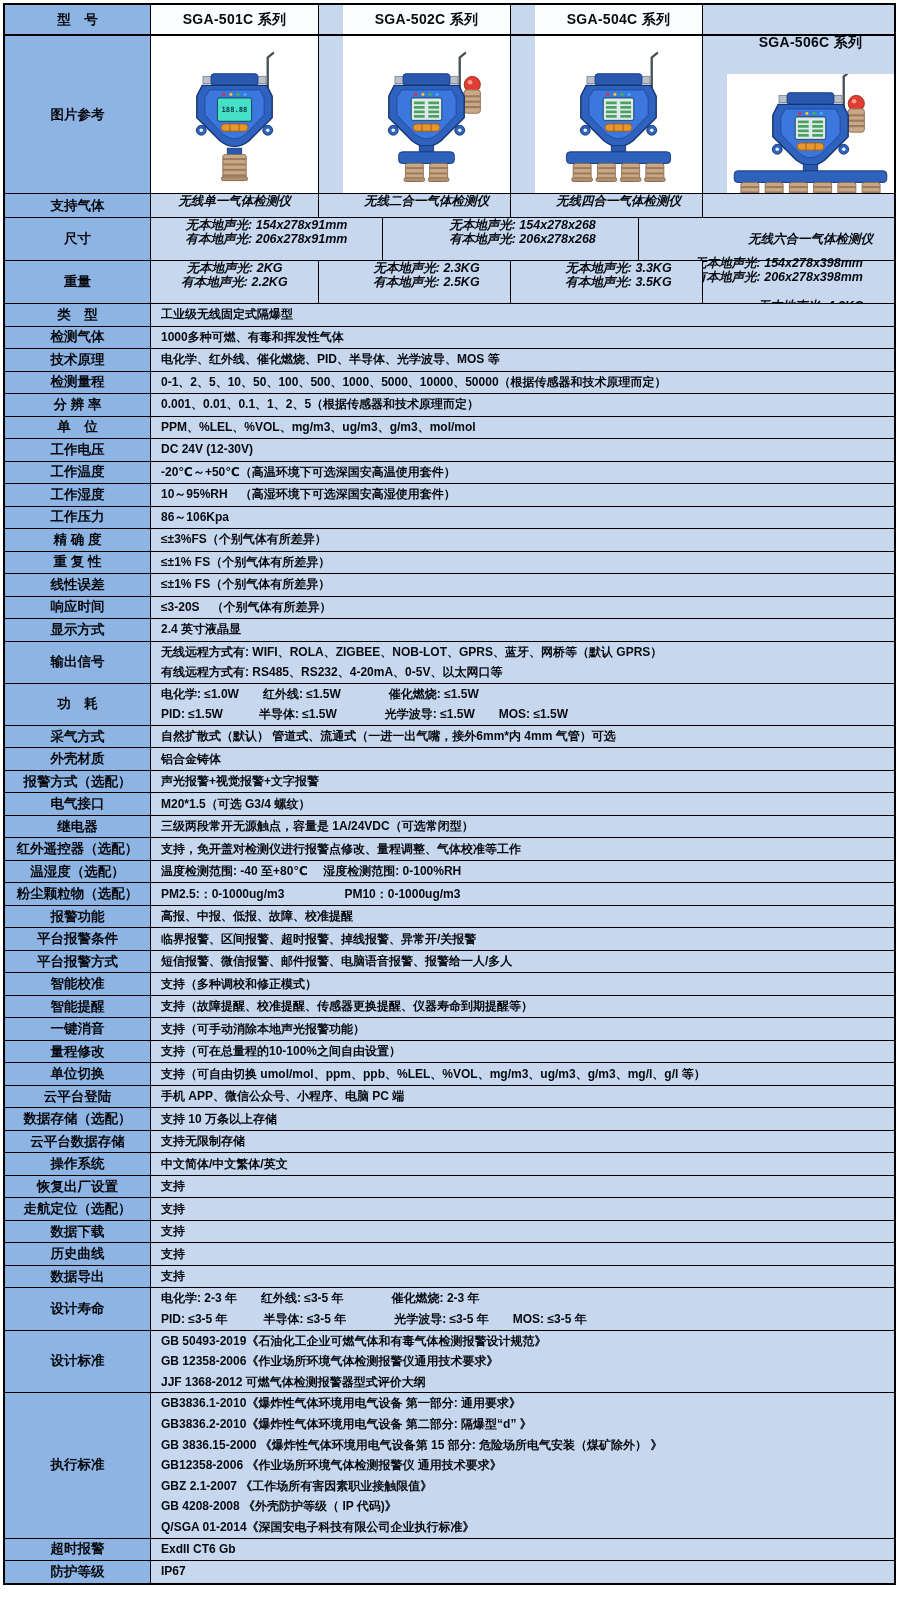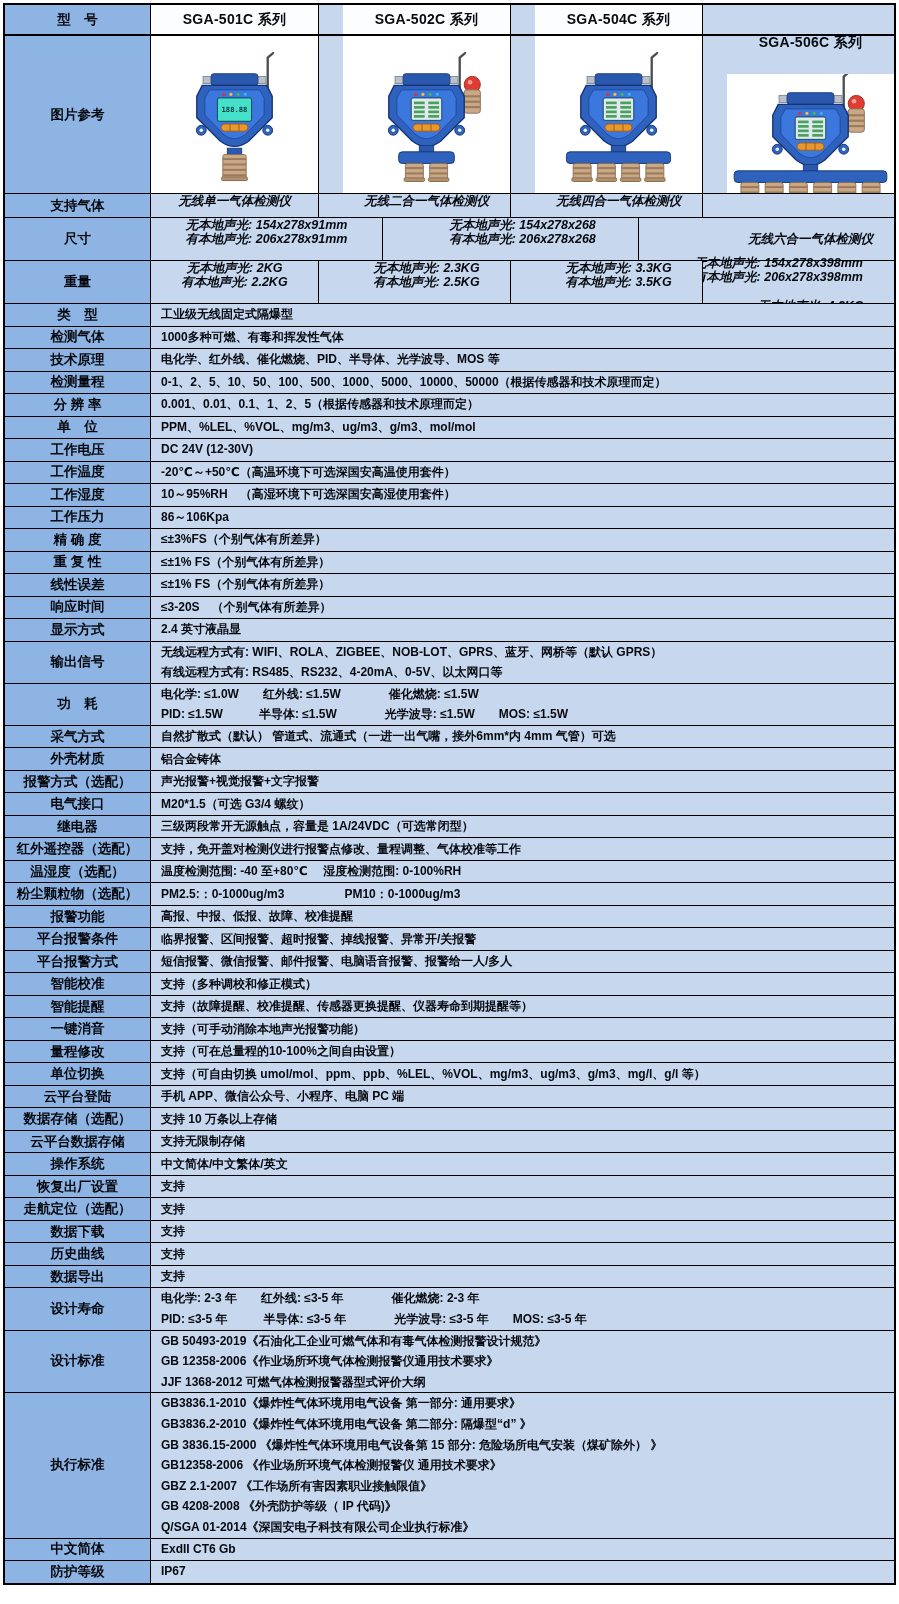--- a/index.html
+++ b/index.html
@@ -567,21 +567,21 @@
         <div class="sv-line">GB3836.1-2010《爆炸性气体环境用电气设备 第一部分: 通用要求》</div>
         <div class="sv-line">GB3836.2-2010《爆炸性气体环境用电气设备 第二部分: 隔爆型“d” 》</div>
         <div class="sv-line">GB 3836.15-2000 《爆炸性气体环境用电气设备第 15 部分: 危险场所电气安装（煤矿除外） 》</div>
         <div class="sv-line">GB12358-2006 《作业场所环境气体检测报警仪 通用技术要求》</div>
         <div class="sv-line">GBZ 2.1-2007 《工作场所有害因素职业接触限值》</div>
         <div class="sv-line">GB 4208-2008 《外壳防护等级（ IP 代码)》</div>
         <div class="sv-line">Q/SGA 01-2014《深国安电子科技有限公司企业执行标准》</div>
       </div>
     </div>
     <div class="row spec-row">
-      <div class="label-cell">中文简体</div>
+      <div class="label-cell">超时报警</div>
       <div class="spec-value">
         <div class="sv-line">ExdII CT6 Gb</div>
       </div>
     </div>
     <div class="row spec-row">
       <div class="label-cell">防护等级</div>
       <div class="spec-value">
         <div class="sv-line">IP67</div>
       </div>
     </div>

